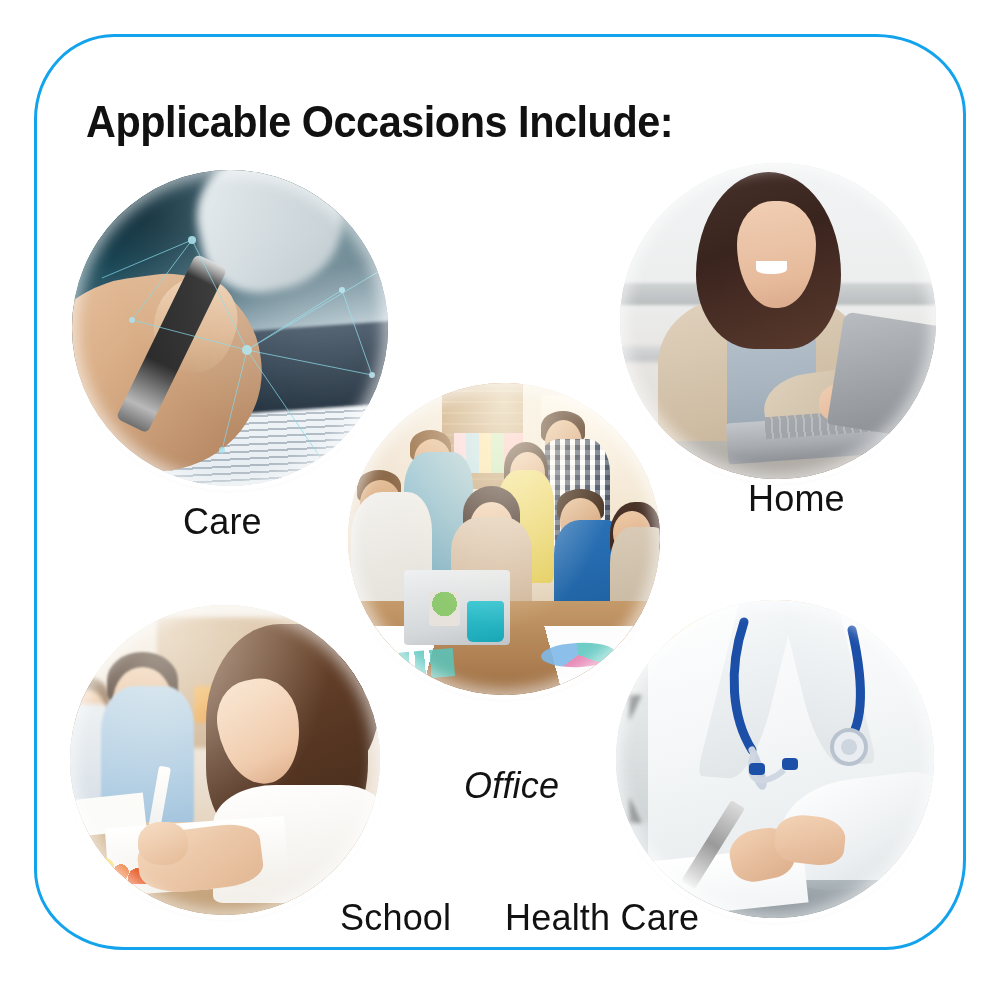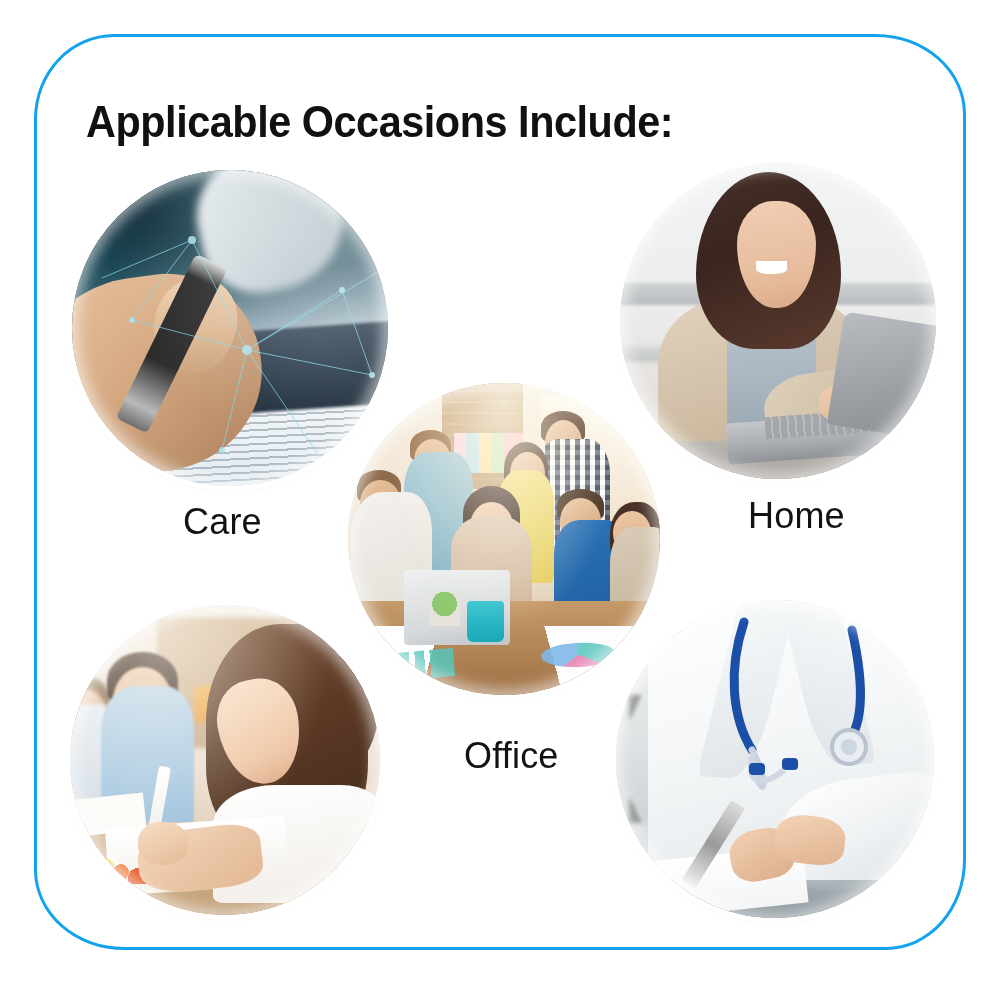--- a/index.html
+++ b/index.html
@@ -616,21 +616,21 @@
       <div class="layer home-smile"></div>
       <div class="layer home-desk"></div>
       <div class="layer home-arm"></div>
       <div class="layer home-base"></div>
       <div class="layer home-keys"></div>
       <div class="layer home-hand"></div>
       <div class="layer home-lid"></div>
     </div>
     <div class="vignette"></div>
   </div>
-  <div class="label" style="left:748px; top:495px;">Home</div>
+  <div class="label" style="left:748px; top:478px;">Home</div>
 
   <div class="circle" id="c-office">
     <div class="scene">
       <div class="layer off-bg"></div>
       <div class="layer off-window"></div>
       <div class="layer off-brick"></div>
       <div class="layer off-stickies"></div>
       <div class="layer off-p2hair"></div>
       <div class="layer off-p2h"></div>
       <div class="layer off-p2"></div>
@@ -656,21 +656,21 @@
       <div class="layer off-papers"></div>
       <div class="layer off-chart"></div>
       <div class="layer off-bars"></div>
       <div class="layer off-laptop"></div>
       <div class="layer off-plant"></div>
       <div class="layer off-cup"></div>
       <div class="layer off-light"></div>
     </div>
     <div class="vignette"></div>
   </div>
-  <div class="label" style="left:464px; top:735px;">Office</div>
+  <div class="label" style="left:464px; top:765px;font-style:italic;">Office</div>
 
   <div class="circle" id="c-school">
     <div class="scene">
       <div class="layer sch-bg"></div>
       <div class="layer sch-shelf"></div>
       <div class="layer sch-toy"></div>
       <div class="layer sch-b2hair"></div>
       <div class="layer sch-b2h"></div>
       <div class="layer sch-b2"></div>
       <div class="layer sch-b1hair"></div>
@@ -684,20 +684,21 @@
       <div class="layer sch-g-body"></div>
       <div class="layer sch-sheet"></div>
       <div class="layer sch-letters"></div>
       <div class="layer sch-g-arm"></div>
       <div class="layer sch-pen"></div>
       <div class="layer sch-g-hand"></div>
       <div class="layer sch-light"></div>
     </div>
     <div class="vignette"></div>
   </div>
+  <div class="label" style="left:340px; top:897px;">School</div>
 
   <div class="circle" id="c-health">
     <div class="scene">
       <div class="layer hc-bg"></div>
       <div class="layer hc-blurback"></div>
       <div class="layer hc-orange"></div>
       <div class="layer hc-chair"></div>
       <div class="layer hc-neck"></div>
       <div class="layer hc-sweater"></div>
       <div class="layer hc-coat"></div>
@@ -721,14 +722,15 @@
       </svg>
       <div class="layer hc-arm"></div>
       <div class="layer hc-deskglass"></div>
       <div class="layer hc-paper"></div>
       <div class="layer hc-pen"></div>
       <div class="layer hc-hand1"></div>
       <div class="layer hc-hand2"></div>
     </div>
     <div class="vignette"></div>
   </div>
+  <div class="label" style="left:505px; top:897px;">Health Care</div>
 
 </div>
 
 </body></html>

